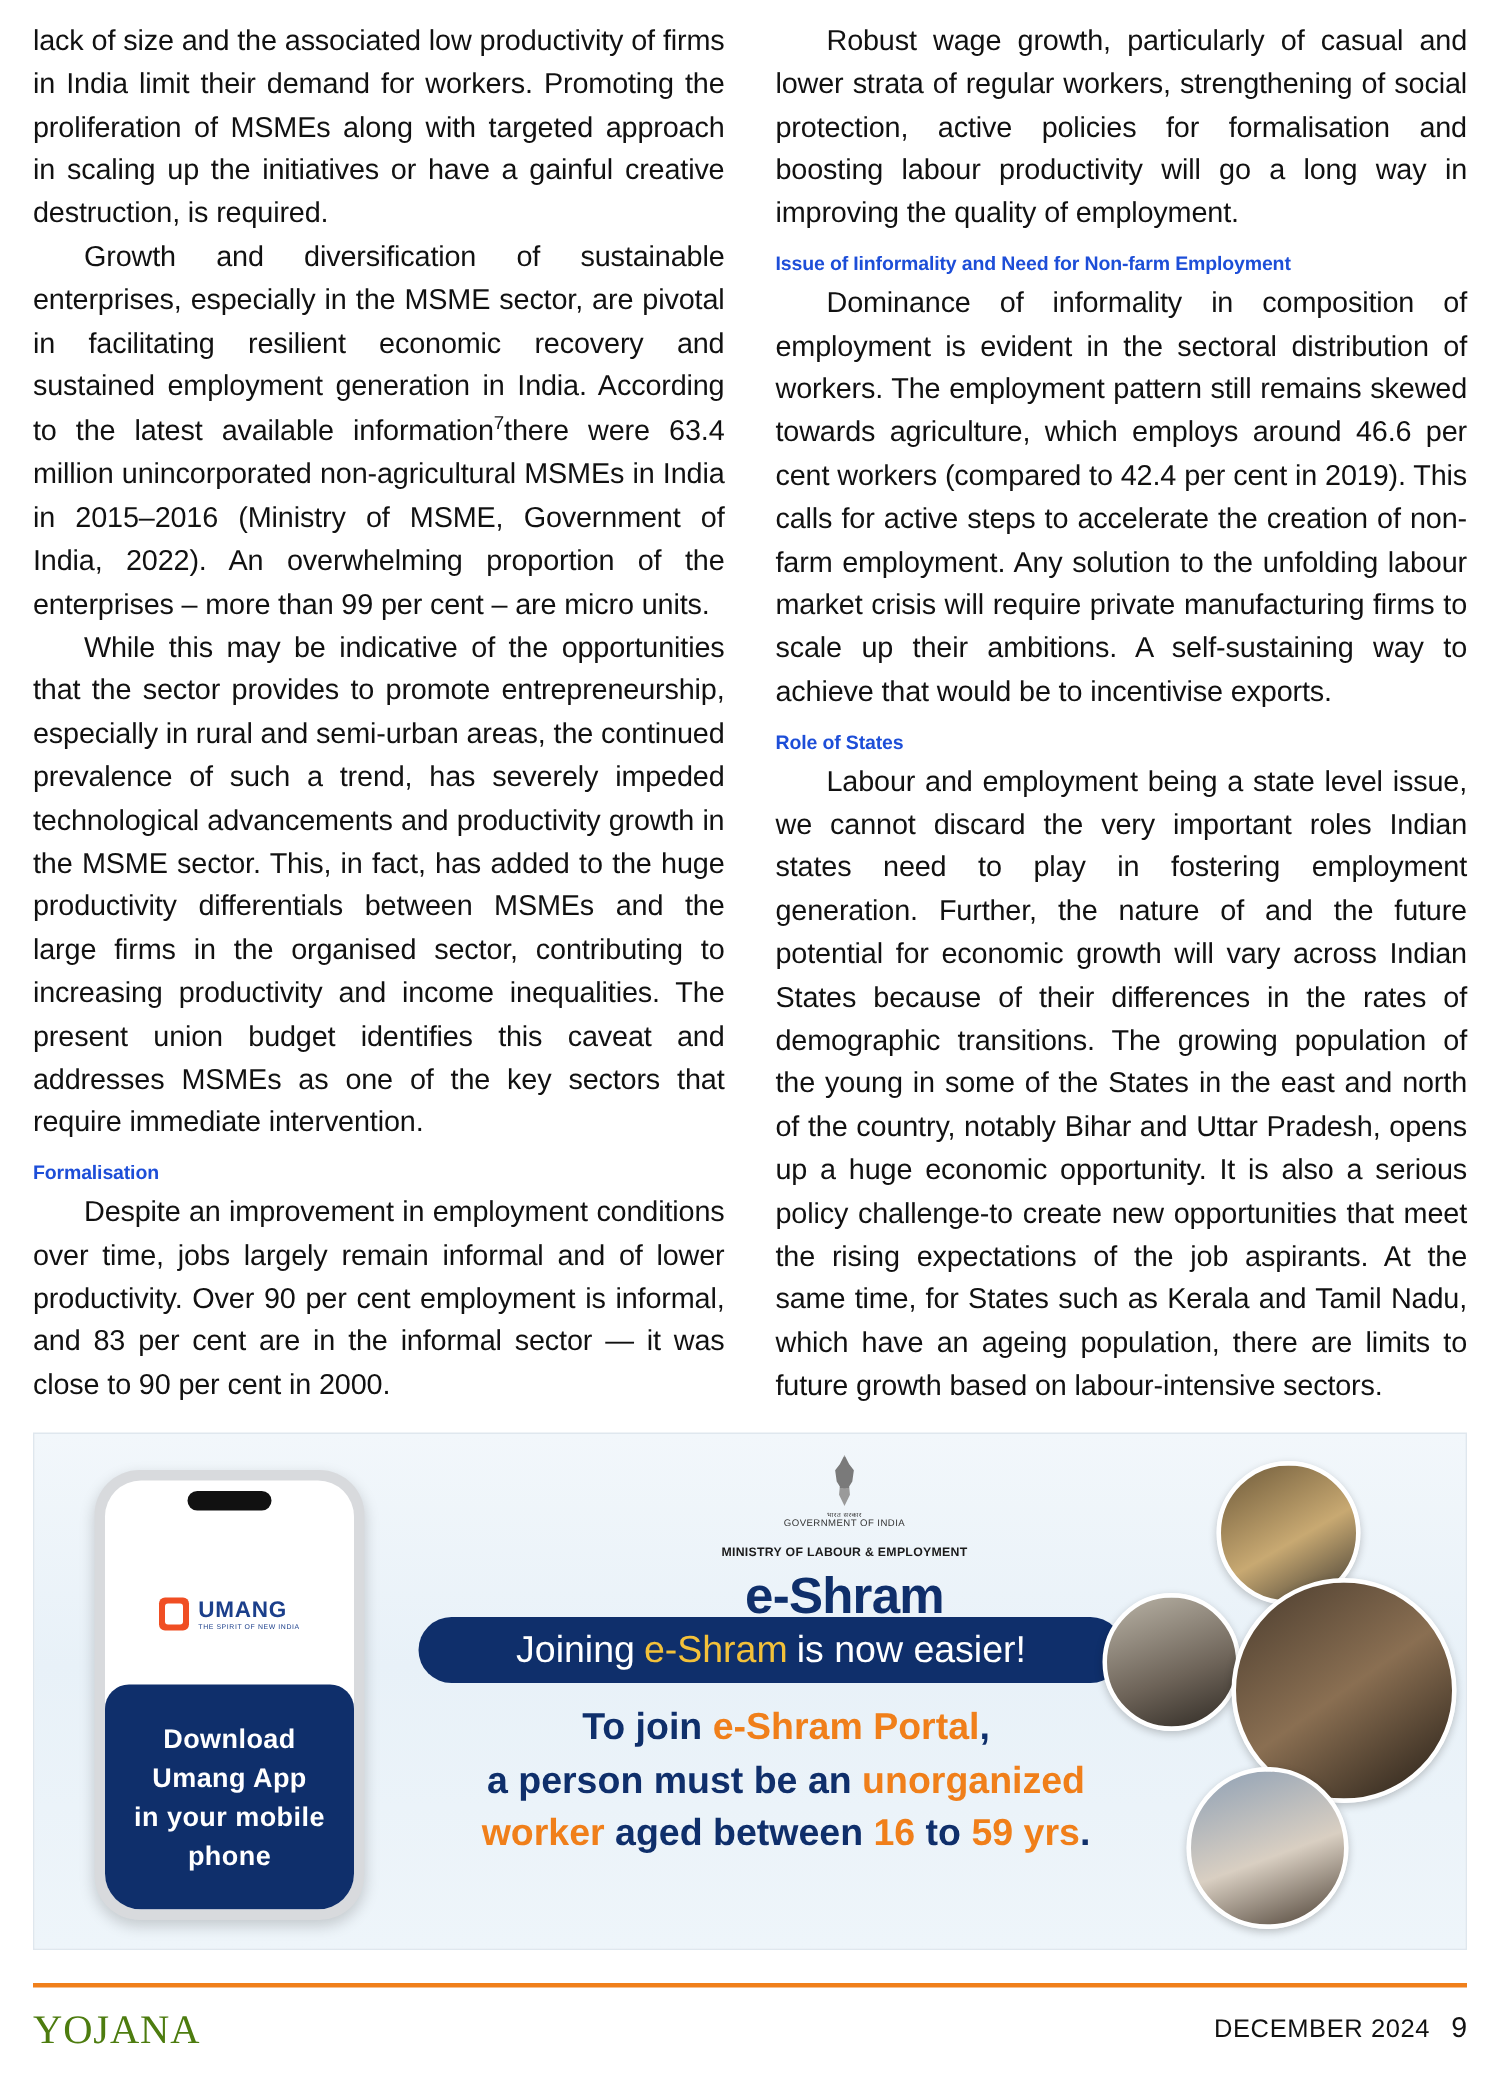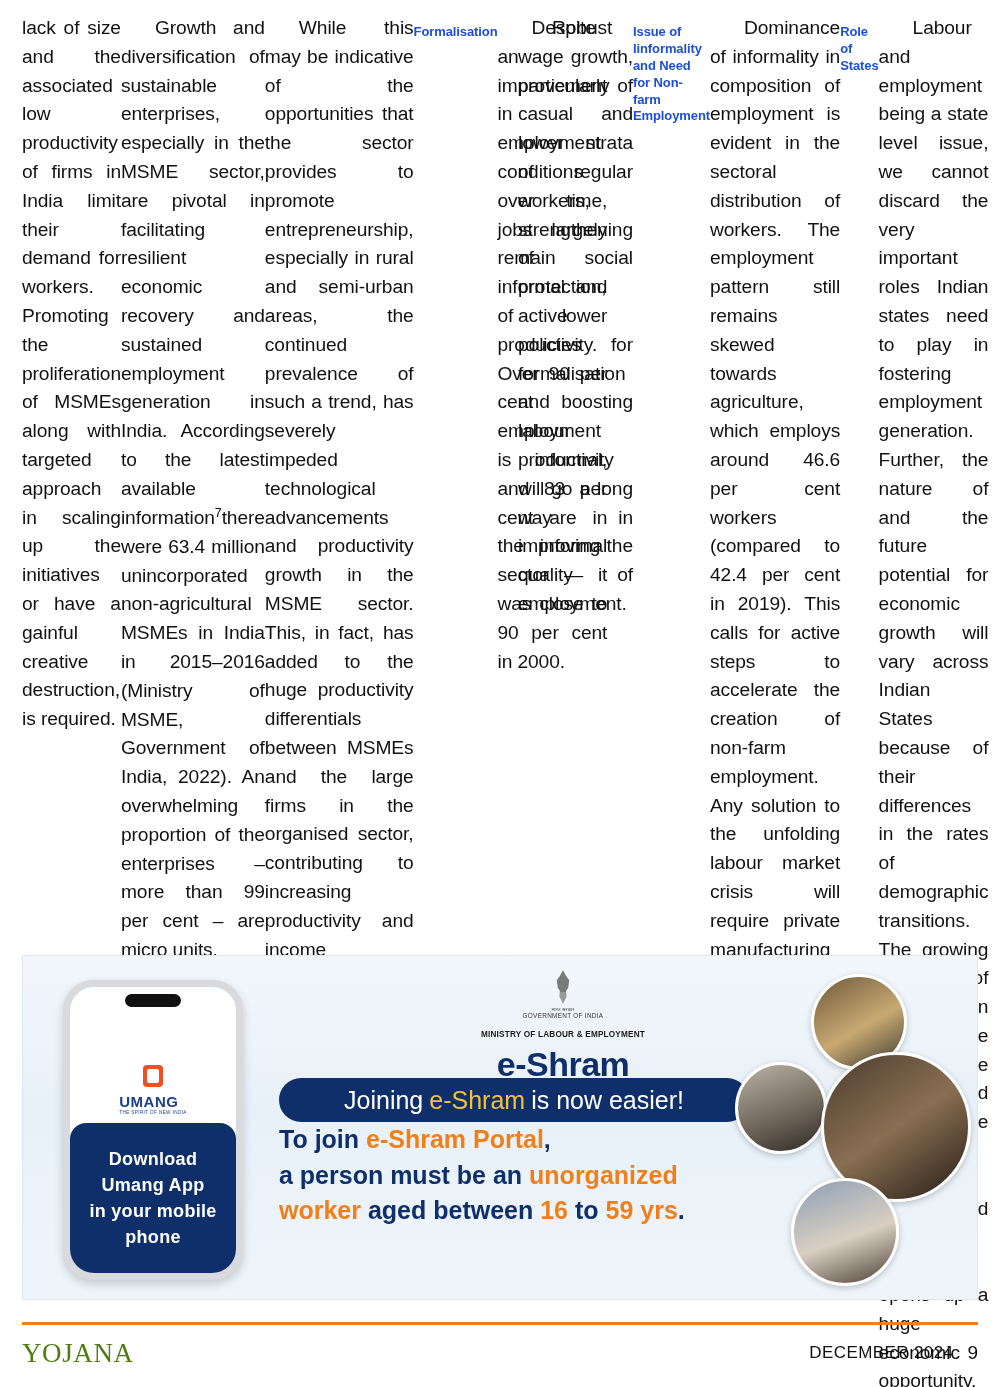--- a/index.html
+++ b/index.html
@@ -20,20 +20,21 @@
     padding: 14px 22px 0 22px;
   }
   .columns {
     display: flex;
     gap: 34px;
     height: 920px;
   }
   .col {
     width: 462px;
     display: flex;
+    flex-direction: column;
   }
   p.body {
     margin: 0 0 0 0;
     font-size: 19.2px;
     line-height: 1.50;
     text-align: justify;
     text-justify: inter-word;
     text-indent: 34px;
     color: #111;
     letter-spacing: -0.1px;
@@ -80,21 +81,21 @@
     background: #ffffff;
     position: relative;
     overflow: hidden;
   }
   .phone-notch {
     position: absolute; left: 50%; transform: translateX(-50%);
     top: 7px; width: 56px; height: 13px; border-radius: 8px; background: #111;
   }
   .umang-row {
     position: absolute; top: 78px; left: 0; right: 0;
-    display: flex; align-items: center; justify-content: center; gap: 6px; flex-direction: column;
+    display: flex; align-items: center; justify-content: center; gap: 6px;
   }
   .umang-mark {
     width: 20px; height: 22px; border-radius: 4px;
     background: #f04e23;
     position: relative;
   }
   .umang-mark::after{
     content:""; position:absolute; left:4px; top:4px; width:12px; height:14px;
     background:#ffffff; border-radius:2px;
   }
@@ -133,22 +134,22 @@
   .banner {
     position: absolute; left: 256px; top: 122px; width: 470px; height: 44px;
     background: #0f2f6b;
     border-radius: 22px;
     display: flex; align-items: center; justify-content: center;
     color: #ffffff; font-size: 25px; font-weight: normal;
   }
   .banner .hl { color: #f3c13a; margin: 0 6px; }
 
   .ad-lines {
-    position: absolute; left: 256px; top: 166px; width: 490px;
-    text-align: left; color: #0f2f6b;
+    position: absolute; left: 256px; top: 178px; width: 490px;
+    text-align: center; color: #0f2f6b;
     font-size: 25px; font-weight: bold; line-height: 1.42;
   }
   .ad-lines .orange { color: #f07f1a; }
 
   
   .circ {
     position: absolute; border-radius: 50%;
     border: 3px solid #ffffff;
     box-shadow: 0 2px 6px rgba(0,0,0,.22);
     overflow: hidden;

